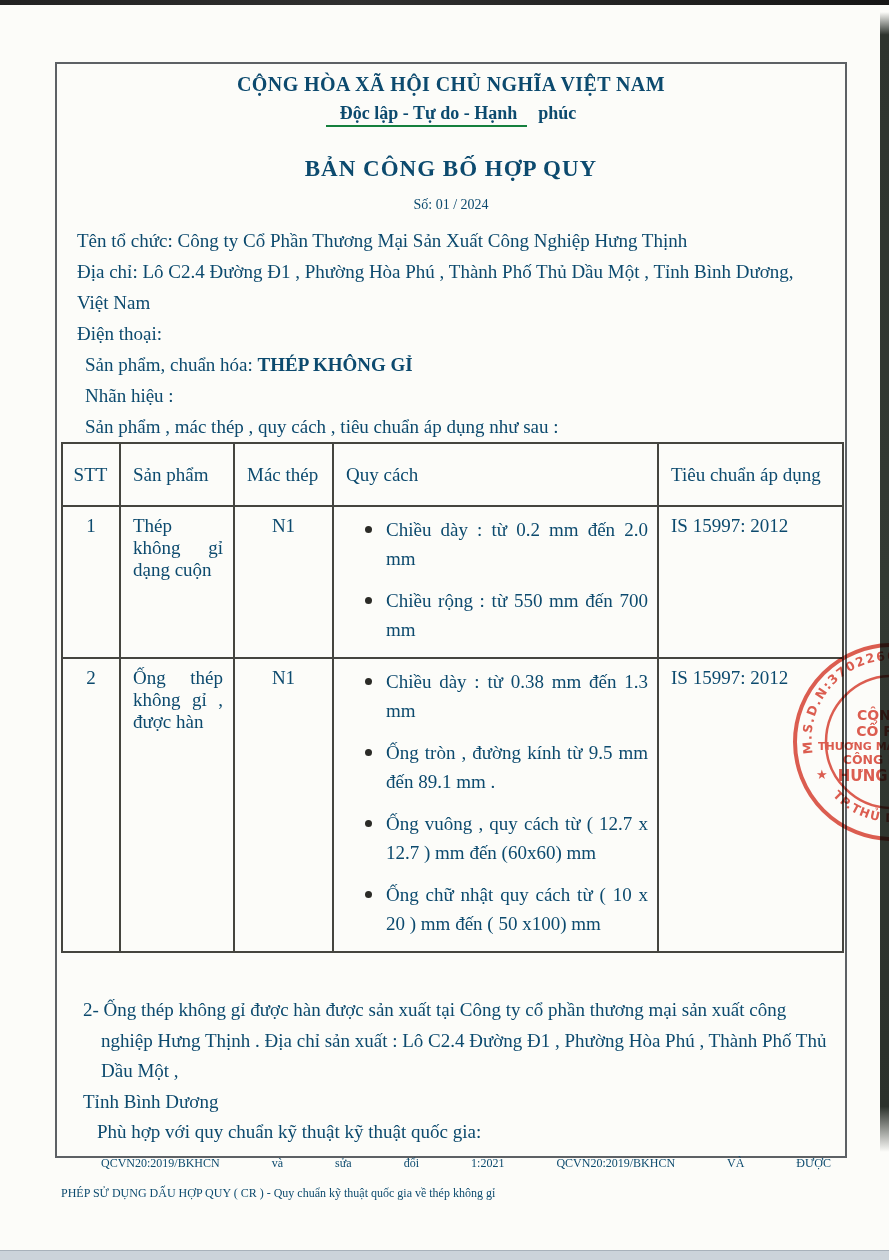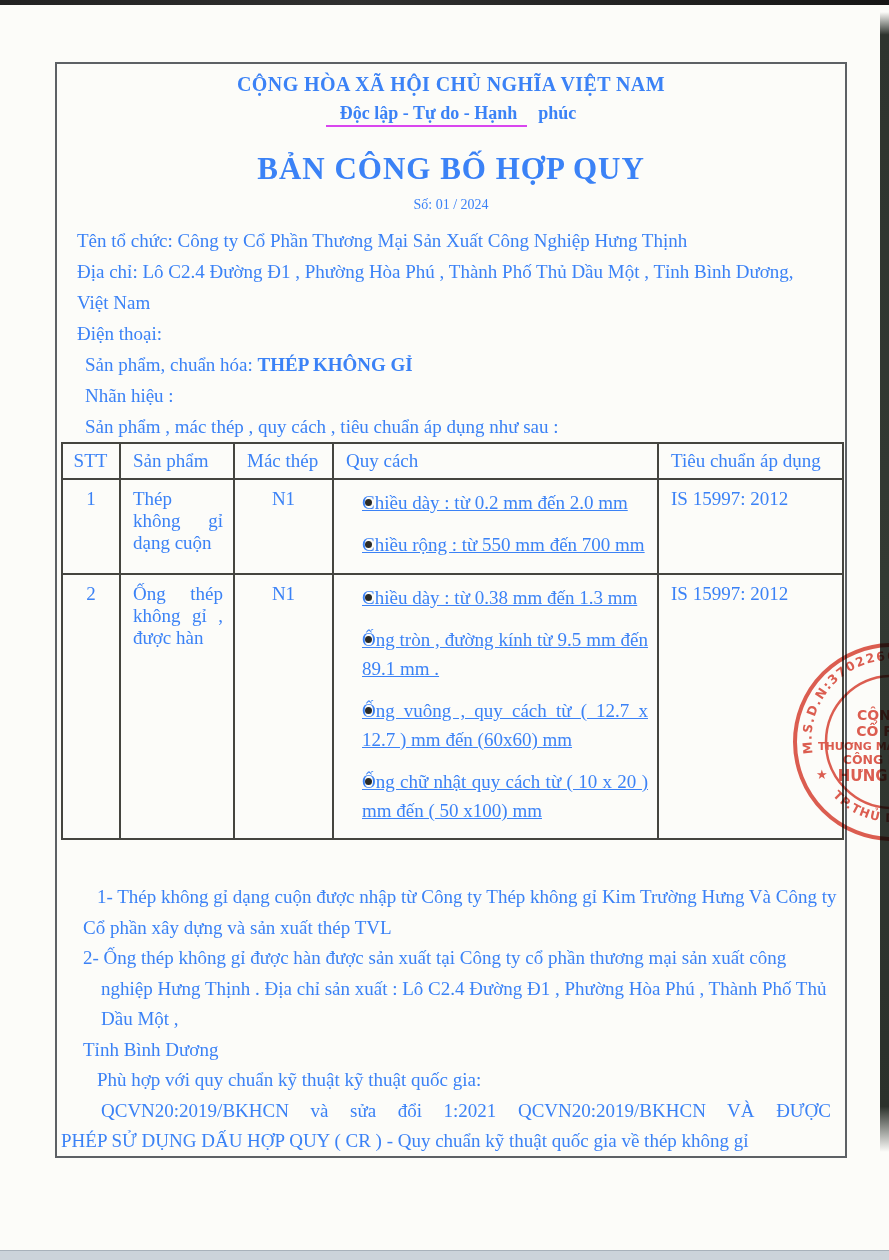--- a/index.html
+++ b/index.html
@@ -1,82 +1,82 @@
 <!DOCTYPE html>
 <html><head>
 <meta charset="utf-8">
 <style>
   html,body{margin:0;padding:0;background:#e8e8e6;}
   .page{
     position:relative;width:889px;height:1260px;margin:0 auto;
     background:#fcfcf9;overflow:hidden;
     font-family:"Liberation Serif","DejaVu Serif",serif;
-    color:#3b82f6;
+    color:#0c4a6e;
   }
   
   .edge-top{position:absolute;top:0;left:0;width:100%;height:5px;
     background:linear-gradient(to right,#222 0%,#303030 40%,#161616 100%);}
   .edge-right{position:absolute;top:12px;right:0;width:9px;height:1140px;
     background:linear-gradient(to bottom,rgba(45,50,45,0) 0%,#2e342e 2%,#333a33 50%,#2b312b 96%,rgba(45,50,45,0) 100%);}
   .edge-bottom{position:absolute;bottom:0;left:0;width:100%;height:9px;
     background:#ccd3da;border-top:1px solid #a8b1ba;}
 
   .frame{
     position:absolute;left:55px;top:62px;width:788px;height:1092px;
     border:2px solid #5d6165;background:transparent;
   }
 
   .doc-header{text-align:center;}
   .motto1{margin-top:8px;font-size:20px;font-weight:bold;line-height:24px;letter-spacing:.4px;}
   .motto2{margin-top:5px;font-size:18px;font-weight:bold;line-height:24px;}
-  .motto2 .underlined{border-bottom:2px solid #d946ef;padding:0 10px 2px 14px;}
+  .motto2 .underlined{border-bottom:2px solid #15803d;padding:0 10px 2px 14px;}
   .motto2 .tail{margin-left:11px;}
-  .title{margin-top:30px;font-size:31px;font-weight:bold;line-height:28px;letter-spacing:1px;}
+  .title{margin-top:30px;font-size:23px;font-weight:bold;line-height:28px;letter-spacing:1px;}
   .number{margin-top:10px;font-size:14px;line-height:24px;}
 
   .info{margin:8px 16px 0 20px;font-size:19px;line-height:31px;}
   .info p{margin:0;}
   .info .ind{padding-left:8px;}
   .info b{font-weight:bold;}
 
   table.spec-table{
     margin:0 0 0 4px;border-collapse:collapse;table-layout:fixed;width:781px;
     font-size:19px;
   }
   table.spec-table col.c1{width:58px;}
   table.spec-table col.c2{width:114px;}
   table.spec-table col.c3{width:99px;}
   table.spec-table col.c4{width:325px;}
   table.spec-table col.c5{width:185px;}
   table.spec-table th,table.spec-table td{
     border:2px solid #45453f;vertical-align:top;font-weight:normal;
   }
-  tr.thead{height:36px;}
+  tr.thead{height:63px;}
   tr.thead th{vertical-align:middle;text-align:left;padding-left:12px;}
   tr.thead th.h-stt{text-align:center;padding-left:0;}
   tr.row1{height:95px;}
   tr.row2{height:228px;}
   td.stt{text-align:center;padding-top:8px;}
   td.sp{padding:8px 10px 0 12px;text-align:justify;}
   td.mt{text-align:center;padding-top:8px;}
   td.tc{padding:8px 6px 0 12px;}
   td.qc{padding:0;}
   td.qc ul{margin:8px 0 0;padding:0;list-style:none;}
-  td.qc li{position:relative;padding-left:28px;padding-right:9px;margin-bottom:13px;
-    text-align:justify;line-height:29px;text-decoration:underline;}
+  td.qc li{position:relative;padding-left:52px;padding-right:9px;margin-bottom:13px;
+    text-align:justify;line-height:29px;}
   td.qc li::before{content:"";position:absolute;left:31px;top:11px;width:7px;height:7px;
     border-radius:50%;background:#2b2b27;}
 
   .notes{margin:42px 6px 0 26px;font-size:19px;line-height:30.5px;}
   .notes p{margin:0;}
   .note1{text-indent:14px;}
   .note2{margin-top:4px;padding-left:18px;text-indent:-18px;}
   .conform{text-indent:14px;}
 
-  .qcvn{margin:0 14px 0 4px;font-size:19px;line-height:30.5px;}
+  .qcvn{margin:0 14px 0 4px;font-size:12px;line-height:30.5px;}
   .qcvn .q1{display:block;text-align:justify;text-align-last:justify;text-indent:40px;}
   .qcvn .q2{display:block;}
 
   svg.stamp{position:absolute;left:780px;top:630px;width:224px;height:224px;
     opacity:.93;mix-blend-mode:multiply;}
   svg.stamp *{font-family:"DejaVu Sans","Liberation Sans",sans-serif;}
 </style>
 </head>
 <body>
 
@@ -143,21 +143,20 @@
             <li>Ống vuông , quy cách từ ( 12.7 x 12.7 ) mm đến (60x60) mm</li>
             <li>Ống chữ nhật quy cách từ ( 10 x 20 ) mm đến ( 50 x100) mm</li>
           </ul>
         </td>
         <td class="tc">IS 15997: 2012</td>
       </tr>
     </tbody>
       </table>
 
     <div class="notes">
-      <p class="note1">1- Thép không gỉ dạng cuộn được nhập từ Công ty Thép không gỉ Kim Trường Hưng Và Công ty Cổ phần xây dựng và sản xuất thép TVL</p>
       <p class="note2">2- Ống thép không gỉ được hàn được sản xuất tại Công ty cổ phần thương mại sản xuất công nghiệp Hưng Thịnh . Địa chỉ sản xuất : Lô C2.4 Đường Đ1 , Phường Hòa Phú , Thành Phố Thủ Dầu Một ,</p>
       <p class="province">Tỉnh Bình Dương</p>
       <p class="conform">Phù hợp với quy chuẩn kỹ thuật kỹ thuật quốc gia:</p>
     </div>
 
     <div class="qcvn">
       <span class="q1">QCVN20:2019/BKHCN và sửa đổi 1:2021 QCVN20:2019/BKHCN VÀ ĐƯỢC</span>
       <span class="q2">PHÉP SỬ DỤNG DẤU HỢP QUY ( CR ) -  Quy chuẩn kỹ thuật quốc gia về thép không gỉ</span>
     </div>
 

